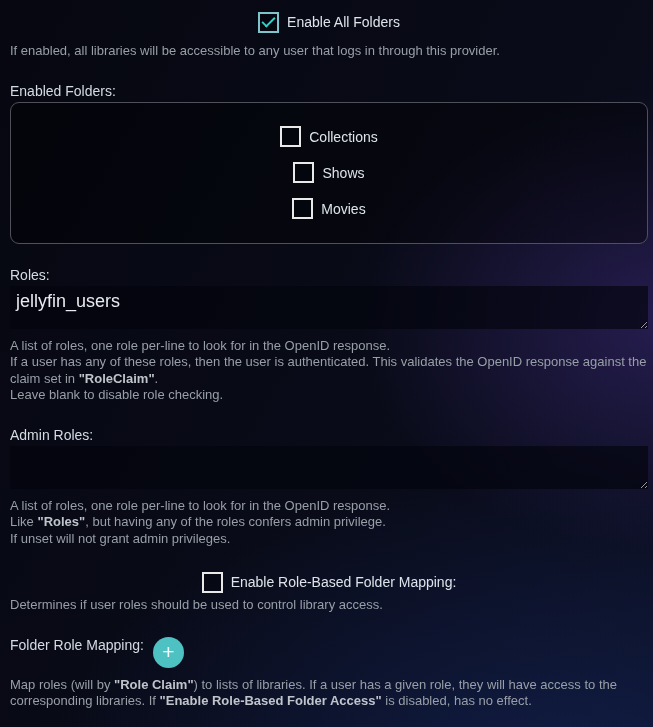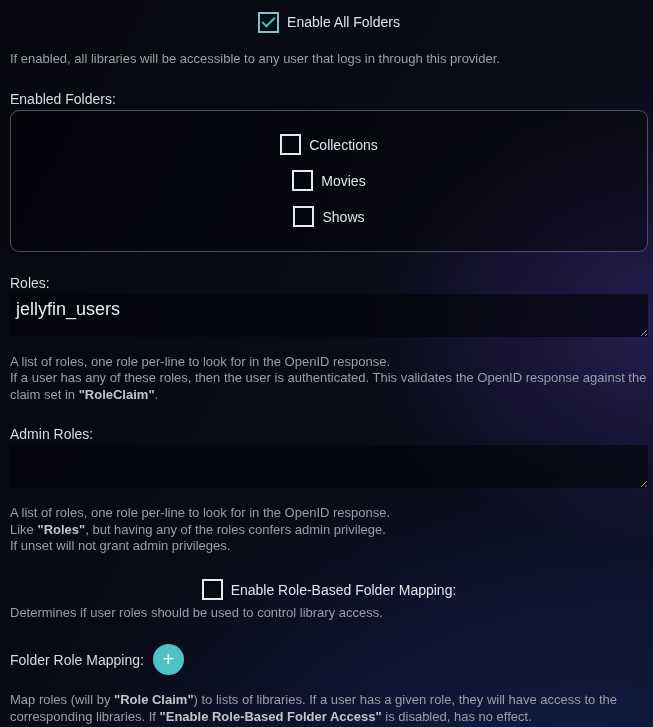--- a/index.html
+++ b/index.html
@@ -28,41 +28,41 @@
   .cb.checked::after {
     content: ""; position: absolute; left: 2px; top: 3px;
     width: 11px; height: 5px;
     border-left: 2px solid #2fd3c6; border-bottom: 2px solid #2fd3c6;
     transform: rotate(-45deg);
   }
   .cb-label { font-size: 14px; color: #dde4ea; }
 
   .field-label { font-size: 14px; color: #d4dce2; margin-bottom: 3px; }
 
-  .desc { margin-top: 17px; }
+  .desc { margin-top: 9px; }
   .desc .line { font-size: 13px; line-height: 16.5px; color: #989fa7; }
   .desc .line strong { color: #c0c5cb; font-weight: 700; }
 
   .fieldset {
     border: 1px solid #50505a; border-radius: 9px;
     background: rgba(0,0,0,0.33);
     padding: 22px 4px; margin-top: 2px;
   }
   .fieldset .checkbox-row { margin-bottom: 12px; }
   .fieldset .checkbox-row:last-child { margin-bottom: 0; }
 
   textarea.input {
     display: block; width: 100%; height: 43px; margin-top: 1px;
     background: rgba(3,4,13,0.68);
     border: none; outline: none; border-radius: 0;
     color: #e8ebef; font-size: 18px; font-family: "Liberation Sans", "DejaVu Sans", sans-serif;
     padding: 5px 6px; resize: both;
   }
 
-  .fab-row { display: flex; align-items: center; }
+  .fab-row { display: flex; }
   .fab {
     width: 31px; height: 31px; margin-left: 9px; flex: none;
     border: none; border-radius: 50%;
     background: #4ec2c2; color: #eefbfb;
     font-size: 21px; line-height: 1; font-weight: 400;
     display: flex; align-items: center; justify-content: center;
     cursor: pointer; padding: 0 0 2px 0;
     font-family: "Liberation Sans", "DejaVu Sans", sans-serif;
   }
 </style>
@@ -83,35 +83,36 @@
 
   <div class="section">
     <div class="field-label">Enabled Folders:</div>
     <div class="fieldset">
       <div class="checkbox-row">
         <span class="cb"></span>
         <span class="cb-label">Collections</span>
       </div>
       <div class="checkbox-row">
         <span class="cb"></span>
-        <span class="cb-label">Movies</span>
+        <span class="cb-label">Shows</span>
       </div>
       <div class="checkbox-row">
         <span class="cb"></span>
-        <span class="cb-label">Shows</span>
+        <span class="cb-label">Movies</span>
       </div>
     </div>
   </div>
 
   <div class="section">
     <div class="field-label">Roles:</div>
     <textarea class="input" spellcheck="false" style="">jellyfin_users</textarea>
     <div class="desc">
         <div class="line"><span>A list of roles, one role per-line to look for in the OpenID response.</span></div>
         <div class="line"><span>If a user has any of these roles, then the user is authenticated. This validates the OpenID response against the claim set in </span><strong>"RoleClaim"</strong><span>.</span></div>
+        <div class="line"><span>Leave blank to disable role checking.</span></div>
       </div>
   </div>
 
   <div class="section">
     <div class="field-label">Admin Roles:</div>
     <textarea class="input" spellcheck="false" style=""></textarea>
     <div class="desc">
         <div class="line"><span>A list of roles, one role per-line to look for in the OpenID response.</span></div>
         <div class="line"><span>Like </span><strong>"Roles"</strong><span>, but having any of the roles confers admin privilege.</span></div>
         <div class="line"><span>If unset will not grant admin privileges.</span></div>

